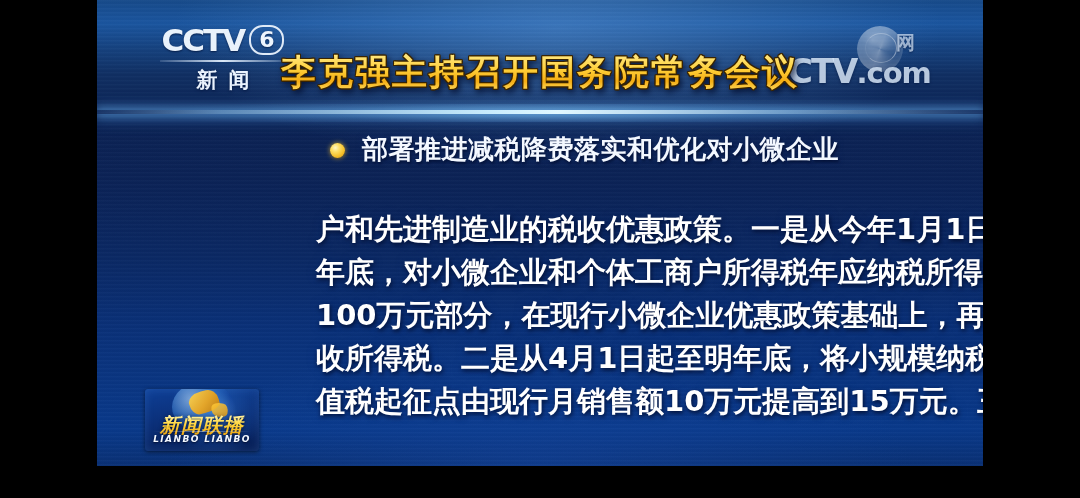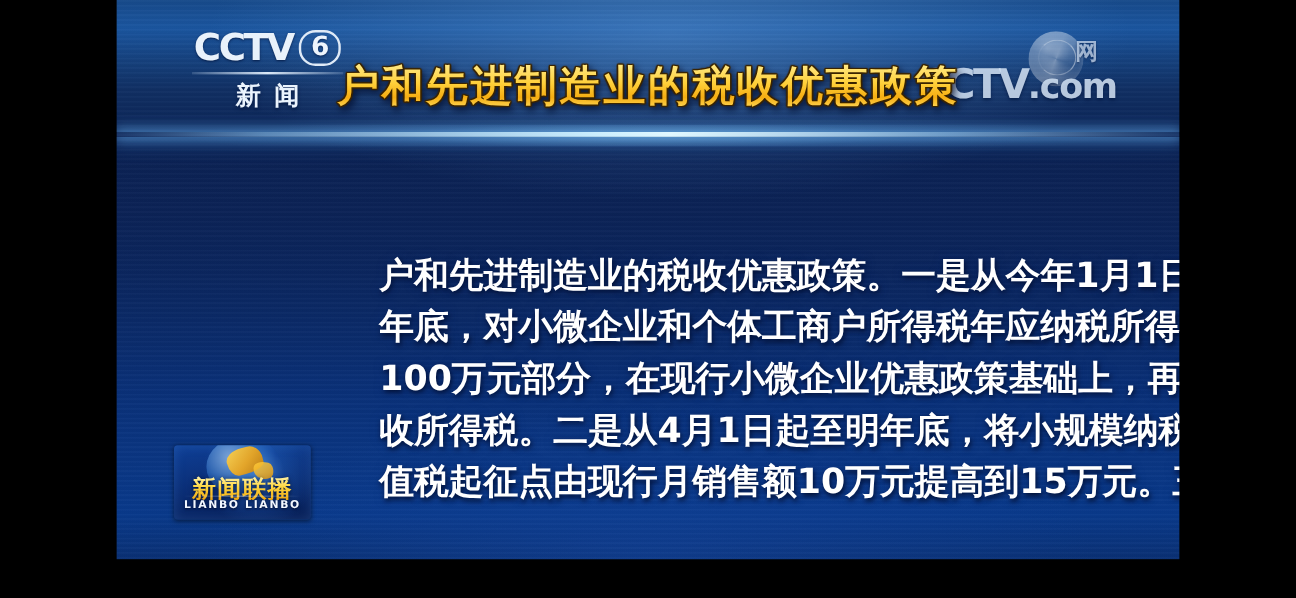--- a/index.html
+++ b/index.html
@@ -299,30 +299,31 @@
     line-height: 43px;
     color: #ffffff;
     text-shadow: 1px 2px 4px rgba(0,10,40,0.9), 0 0 8px rgba(10,45,120,0.55);
     white-space: nowrap;
   }
 
   
   #xwlb {
     position: absolute;
     left: 48px;
-    bottom: 33px;
+    bottom: 15px;
     width: 114px;
     height: 62px;
     border-radius: 3px;
     z-index: 16;
     overflow: hidden;
     background:
       radial-gradient(circle at 62% 36%, rgba(120,190,255,0.55) 0%, rgba(40,110,205,0.30) 26%, rgba(8,30,85,0.0) 58%),
       linear-gradient(170deg, #0e3f96 0%, #0b2f78 45%, #071d53 100%);
     box-shadow: 0 1px 4px rgba(0,0,0,0.55), inset 0 0 10px rgba(90,160,240,0.22);
+    font-style: italic;
   }
   #xwlb .globe2 {
     position: absolute;
     left: 27px;
     top: -7px;
     width: 62px;
     height: 50px;
     border-radius: 50%;
     background:
       radial-gradient(circle at 30% 34%, rgba(190,225,255,0.60) 0%, rgba(70,150,235,0.38) 40%, rgba(20,70,170,0.18) 72%, rgba(10,40,110,0) 100%);
@@ -403,23 +404,26 @@
       <div class="underbar"></div>
       <div class="row2">新闻</div>
     </div>
 
     <div id="cctvcom">
       <div class="globe"></div>
       <div class="cn">网</div>
       <div class="wordmark"><span>CCTV</span><span class="dotcom">.com</span></div>
     </div>
 
-    <div id="headline">户和先进制造业的税收优惠政策</div>
+    <div id="headline">李克强主持召开国务院常务会议</div>
 
     <div id="subtitle">
+      <div class="line first">
+        <span id="bullet"></span><span>部署推进减税降费落实和优化对小微企业</span>
+      </div>
     </div>
 
     <div id="body-copy">
       <div class="bline">户和先进制造业的税收优惠政策。一是从今年1月1日起至明</div>
       <div class="bline">年底，对小微企业和个体工商户所得税年应纳税所得额不到</div>
       <div class="bline">100万元部分，在现行小微企业优惠政策基础上，再减半征</div>
       <div class="bline">收所得税。二是从4月1日起至明年底，将小规模纳税人增</div>
       <div class="bline">值税起征点由现行月销售额10万元提高到15万元。三是从</div>
     </div>
 

